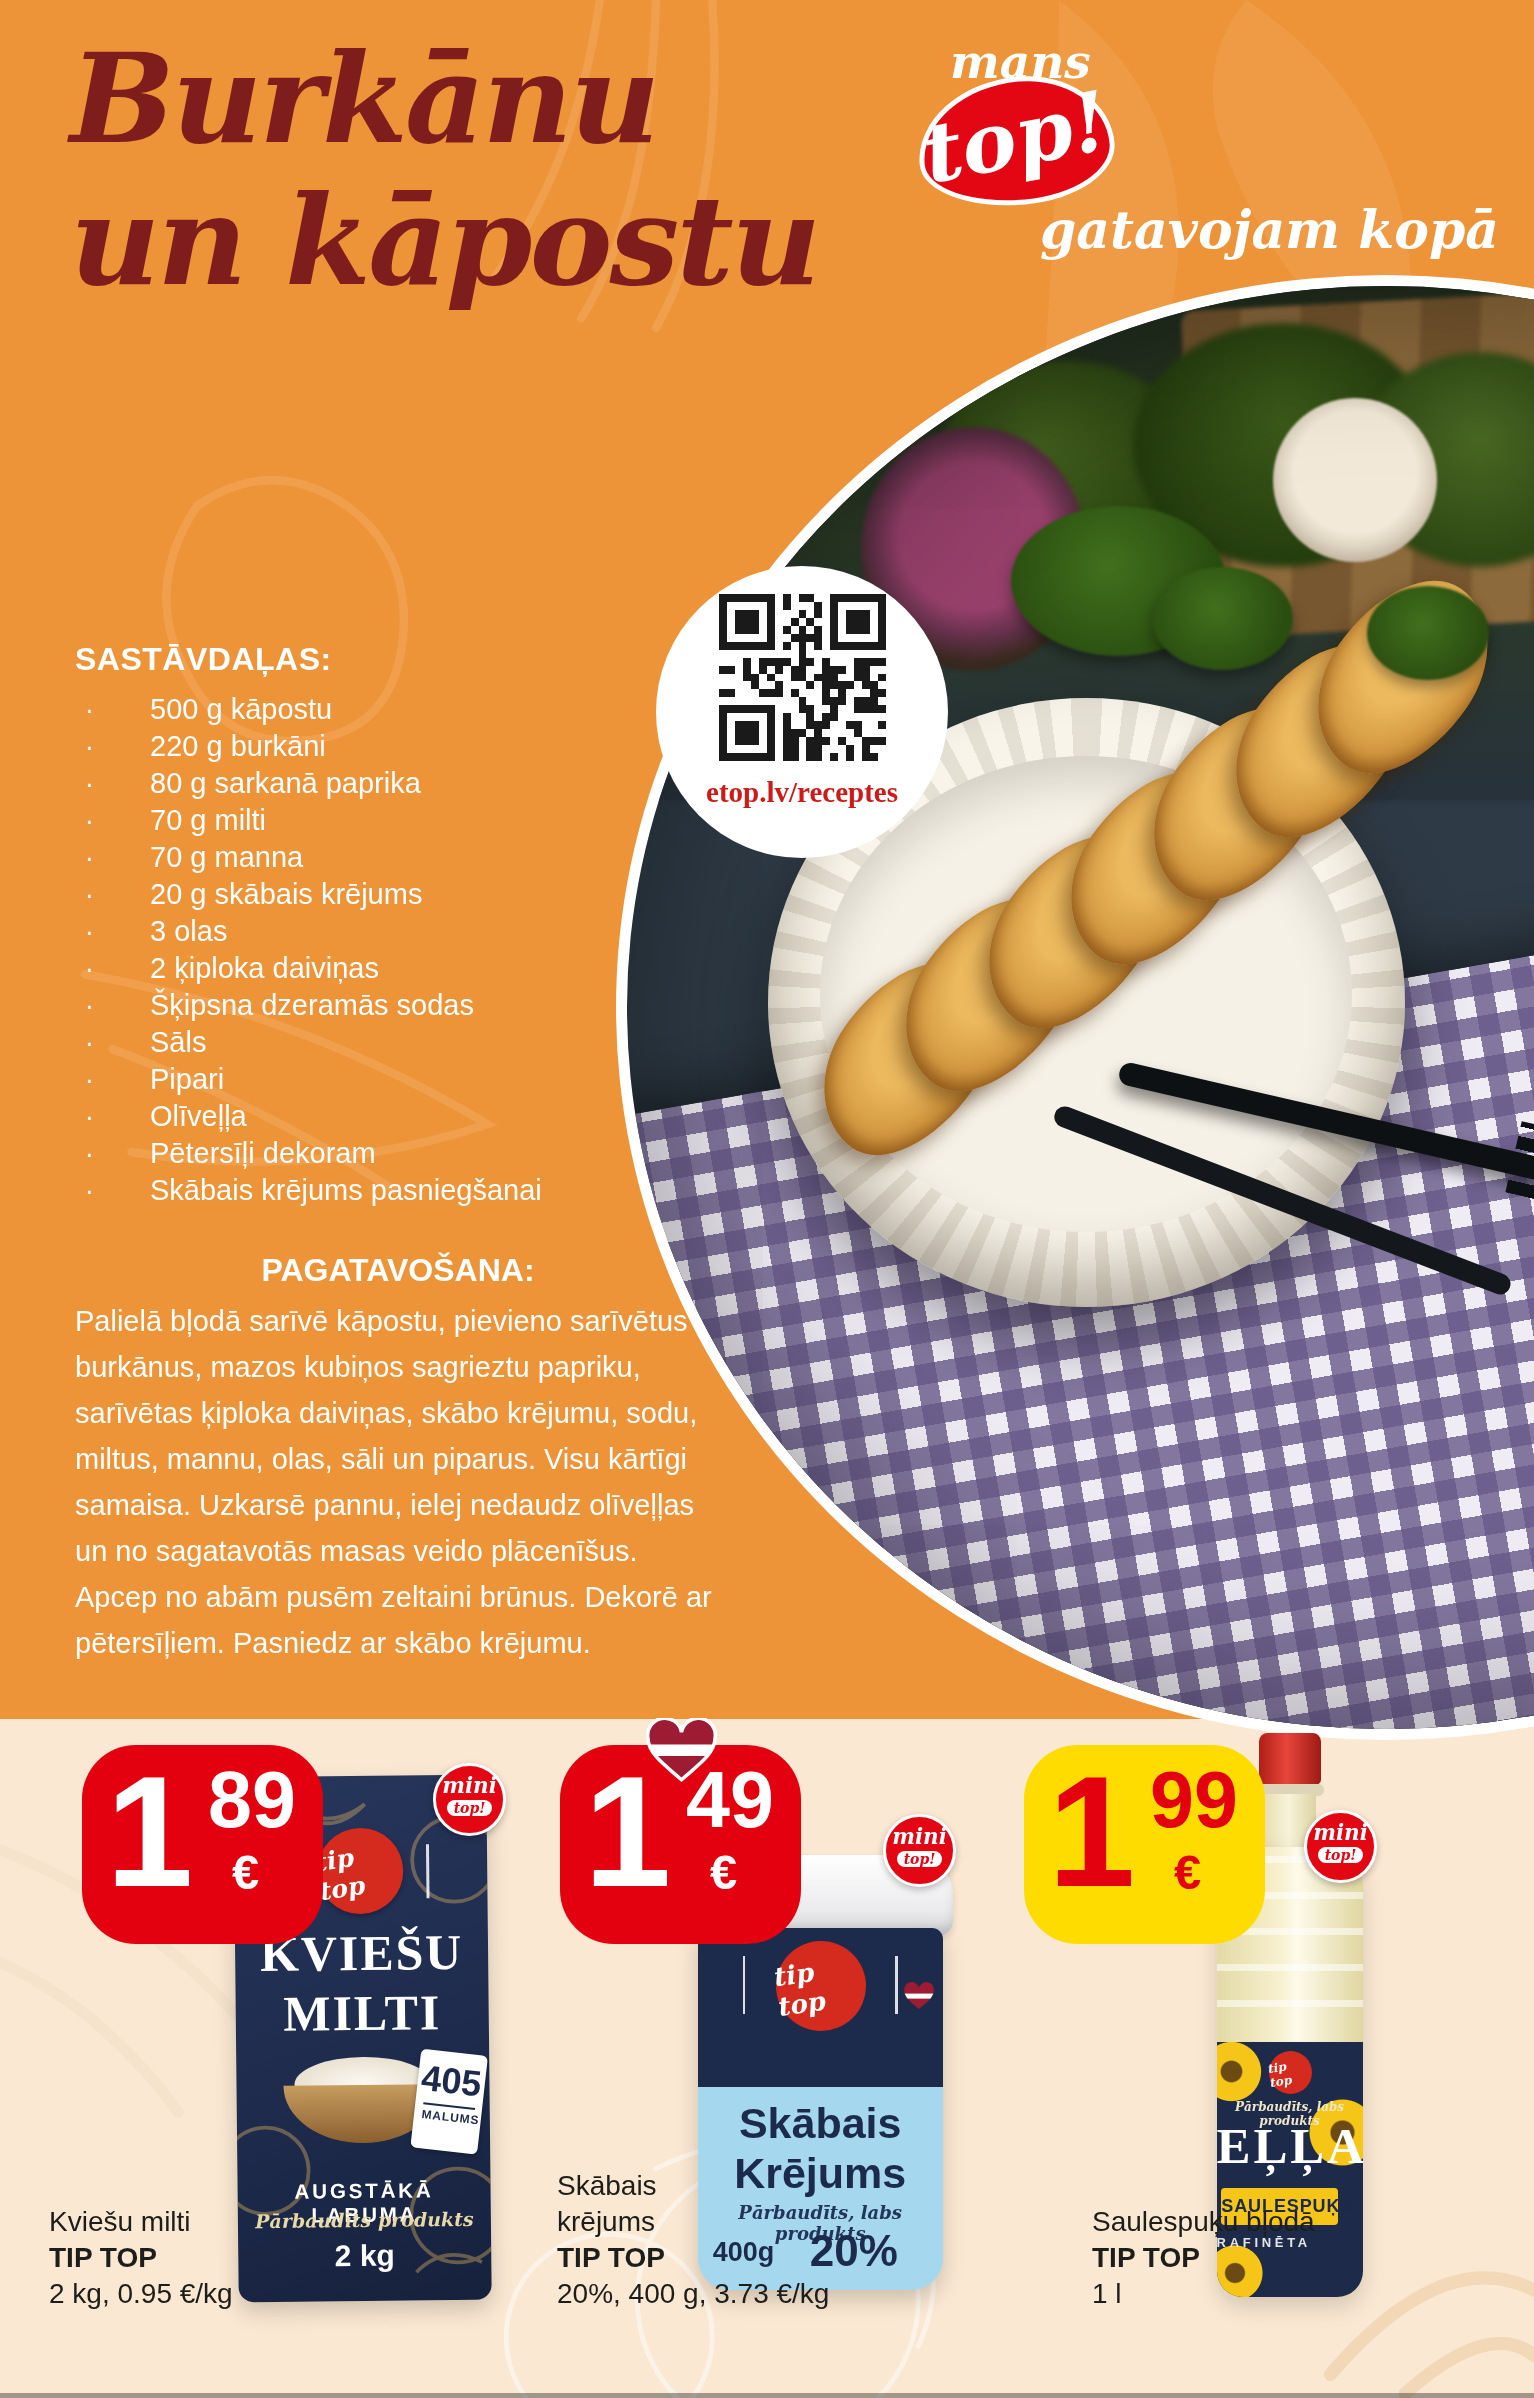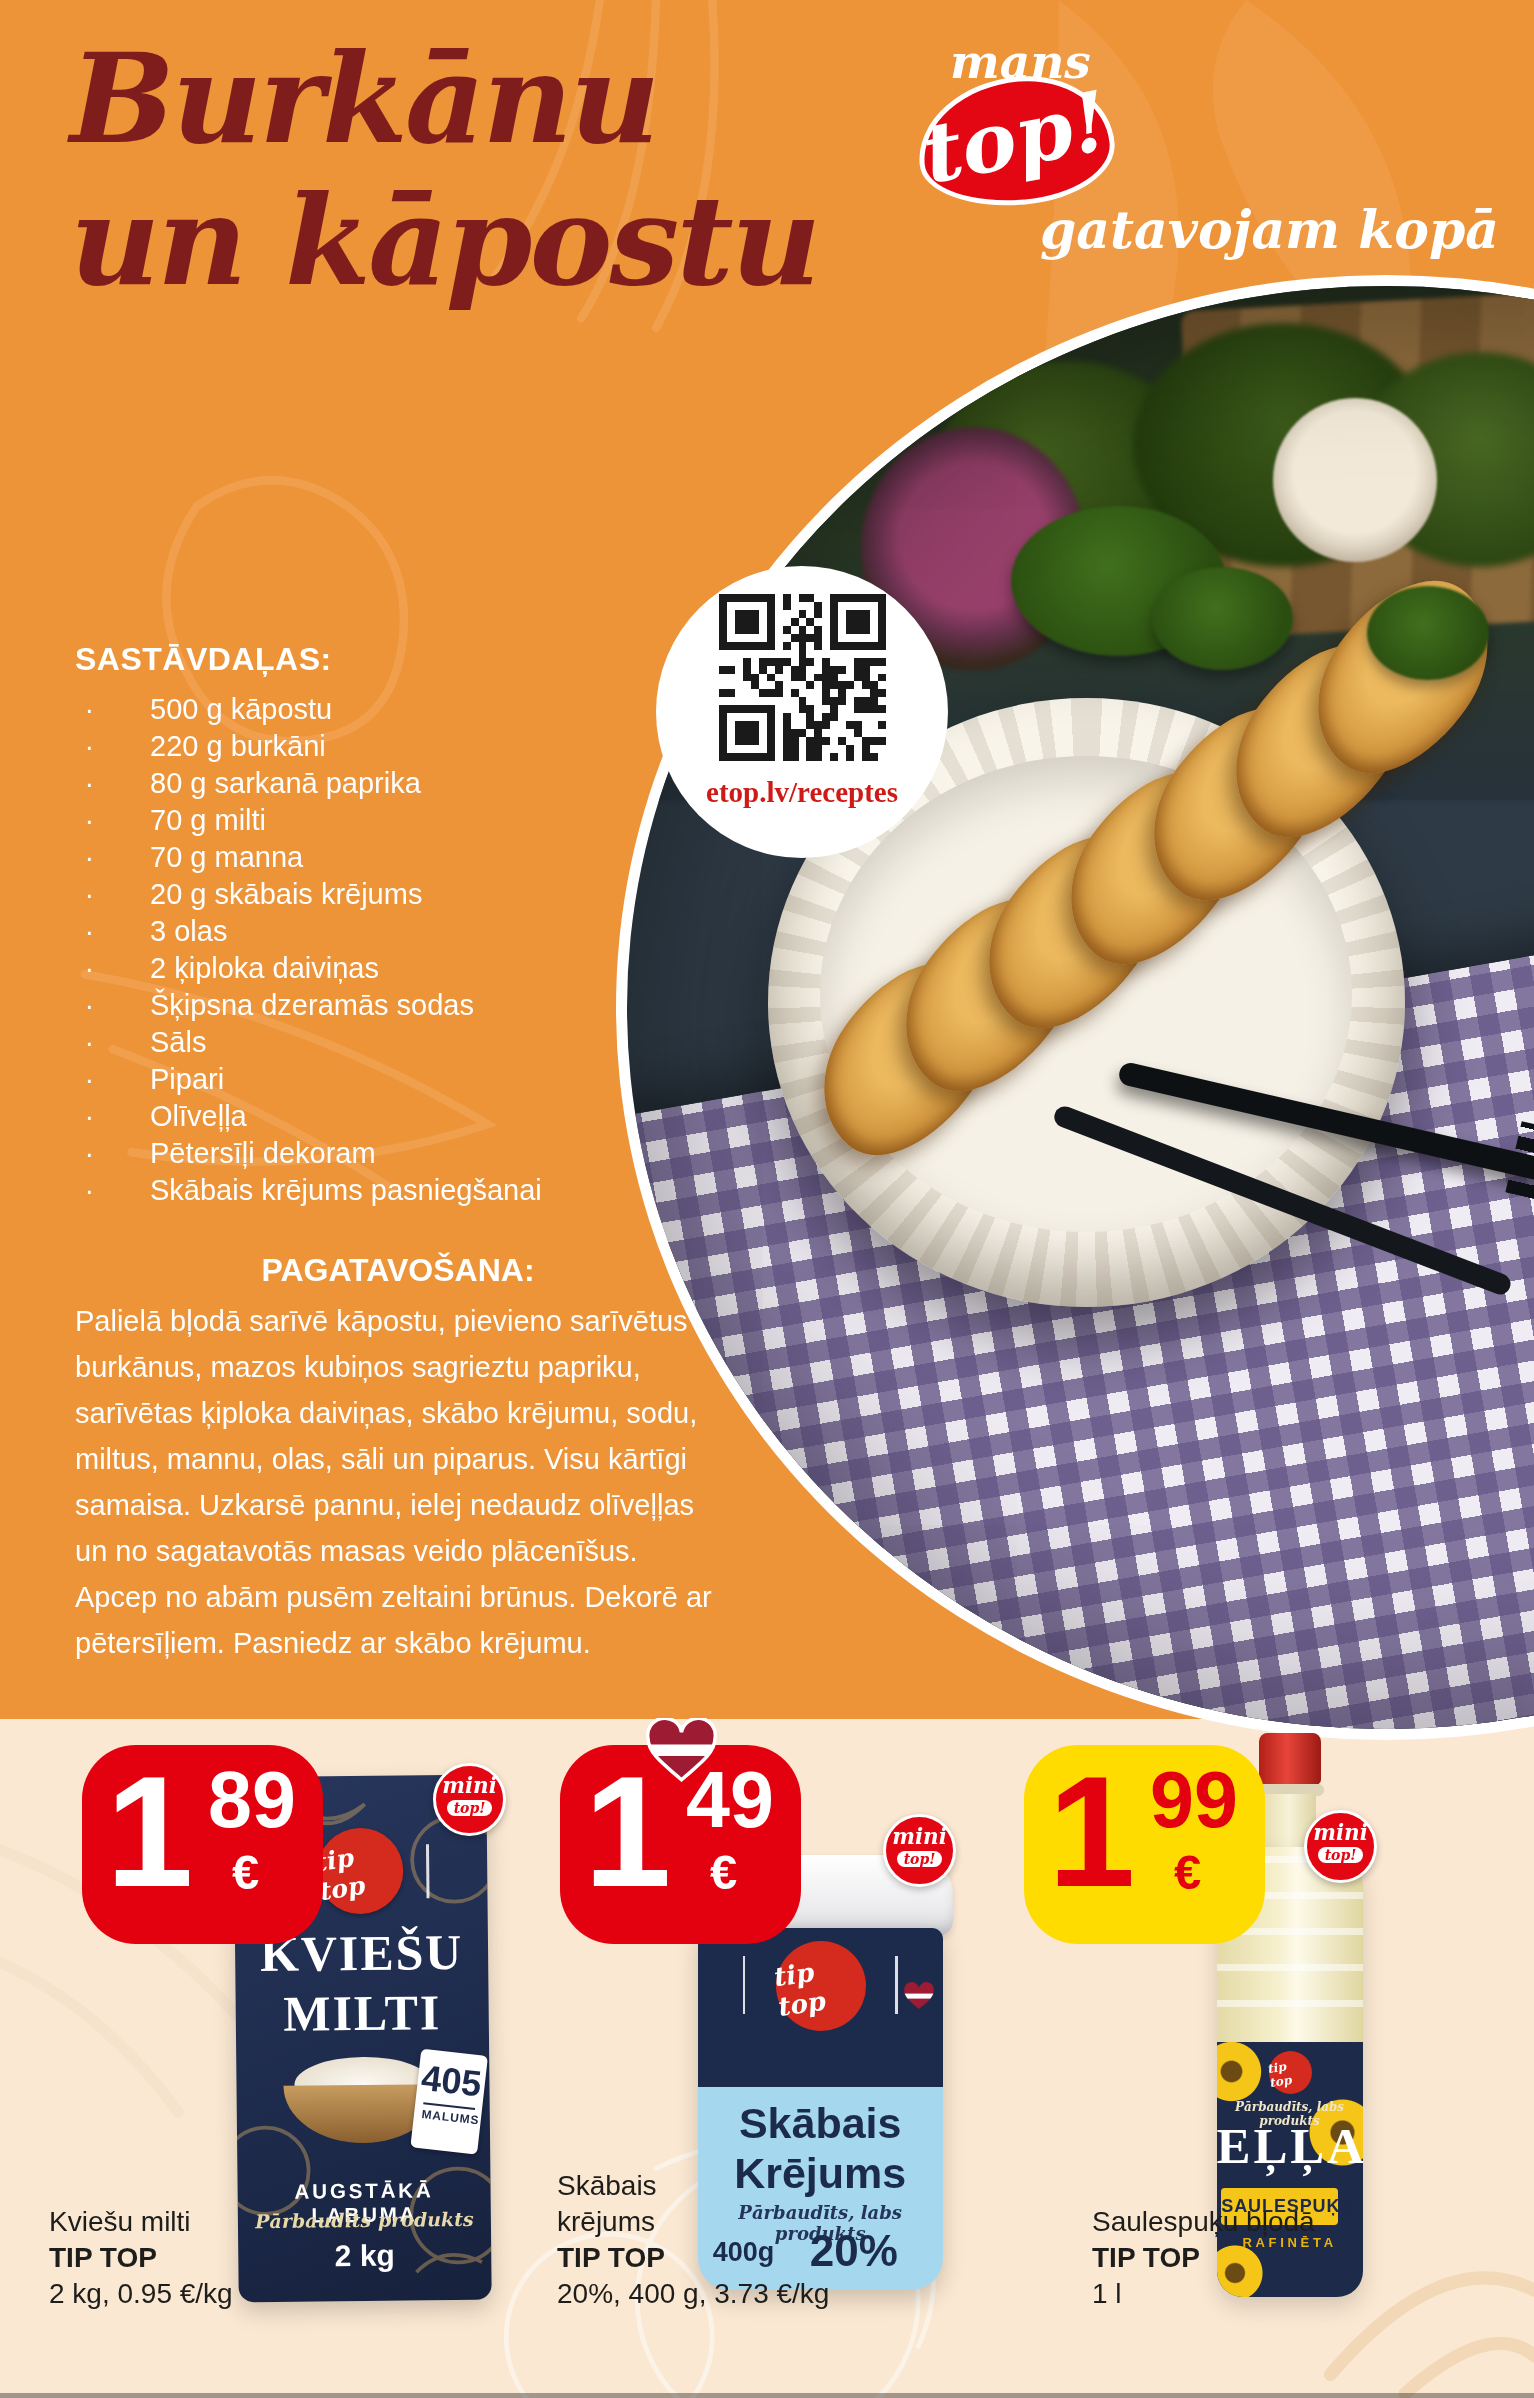--- a/index.html
+++ b/index.html
@@ -161,22 +161,22 @@
   .bt-logo{left:52px;top:9.4px;width:43px;height:43px;border-radius:50%;background:#D42B1E;
         display:flex;align-items:center;justify-content:center;}
   .bt-logo span{font:italic 700 12px "DejaVu Serif",serif;color:#fff;transform:rotate(-8deg);}
   .bt-script{left:0;width:100%;top:58px;text-align:center;
         font:italic 700 12px "DejaVu Serif",serif;color:#f0e6c8;}
   .bt-name{left:0;width:100%;top:75px;text-align:center;font-family:"Liberation Serif",serif;
         font-weight:700;font-size:51px;color:#fff;letter-spacing:2.8px;}
   .bt-band{left:4.7px;top:146px;width:117px;height:37px;background:#F5C518;border-radius:3.7px;}
   .bt-type{left:0;width:100%;top:0;text-align:center;line-height:37px;font-weight:700;
         font-size:18px;color:#1D2A49;letter-spacing:0.9px;}
-  .bt-sub{left:0;width:100%;top:193px;text-align:center;font-weight:700;font-size:13px;
-        color:#eab308;letter-spacing:3.7px;}
+  .bt-sub{left:0;width:100%;top:193px;text-align:left;font-weight:700;font-size:13px;
+        color:#e5e5e5;letter-spacing:3.7px;}
   
   .caption{position:absolute;color:#1D1D1B;font-size:28px;line-height:36px;z-index:4;}
   .caption .b{font-weight:700;}
   .bottom-strip{position:absolute;left:0;bottom:0;width:100%;height:5.6px;background:rgba(50,50,50,.45);}
 </style>
 </head>
 <body>
 
 <div class="page">
 

